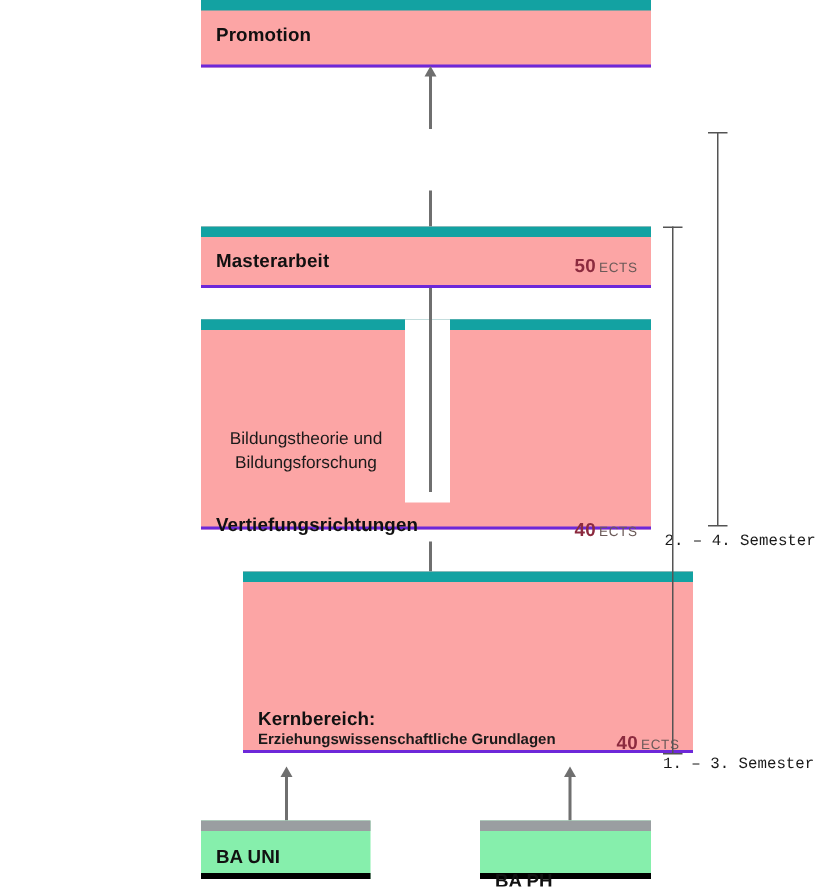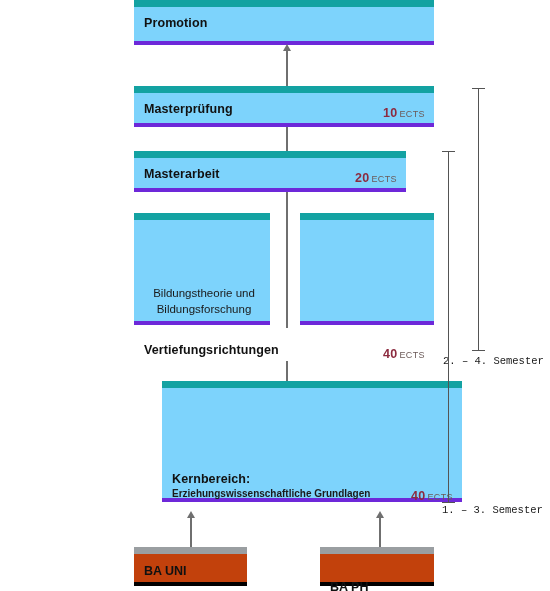--- a/index.html
+++ b/index.html
@@ -19,23 +19,23 @@
     position: absolute;
     left: 0; top: 0;
     width: 550px;
     height: 591px;
   }
 
   
   .block {
     position: absolute;
     box-sizing: border-box;
-    background: #7dd3fc;
+    background: #fca5a5;
     border-top: 7px solid #13a2a2;
-    border-bottom: 4px solid #6d28d9;
+    border-bottom: 2px solid #6d28d9;
   }
   .block .title {
     position: absolute;
     left: 10px;
     font-weight: bold;
     font-size: 12.5px;
     color: #111111;
     letter-spacing: .1px;
     white-space: nowrap;
   }
@@ -83,21 +83,21 @@
     color: #1a1a1a;
     text-align: center;
     line-height: 1.35;
     white-space: pre-line;
   }
 
   
   .gblock {
     position: absolute;
     box-sizing: border-box;
-    background: #c2410c;
+    background: #86efac;
     border-top: 7px solid #9a9ea1;
     border-bottom: 4px solid #000000;
   }
   .gblock .title {
     position: absolute;
     left: 10px;
     font-weight: bold;
     font-size: 12.5px;
     color: #111111;
     white-space: nowrap;
@@ -142,39 +142,33 @@
 
 <div id="diagram">
 
   <div class="block" style="left:134px; top:0px; width:300px; height:45px;">
     <div class="title" style="top:9px;">Promotion</div>
   </div>
 
   <div class="vline" style="left:286px; top:50px; width:2px; height:36px;"></div>
   <div class="arrow-up" style="left:283px; top:44px;"></div>
 
-  <div class="block" style="left:134px; top:86px; width:300px; height:41px;">
-    <div class="title" style="top:9px;">Masterprüfung</div>
-    <div class="ects" style="top:11px;">
-      <span class="num">10</span><span class="unit">ECTS</span>
-    </div>
-  </div>
 
   <div class="vline" style="left:286px; top:127px; height:24px;"></div>
 
-  <div class="block" style="left:134px; top:151px; width:272px; height:41px;">
+  <div class="block" style="left:134px; top:151px; width:300px; height:41px;">
     <div class="title" style="top:9px;">Masterarbeit</div>
     <div class="ects" style="top:11px;">
-      <span class="num">20</span><span class="unit">ECTS</span>
+      <span class="num">50</span><span class="unit">ECTS</span>
     </div>
   </div>
 
   <div class="vline" style="left:286px; top:192px; height:21px;"></div>
 
-  <div class="block" style="left:134px; top:213px; width:300px; height:112px;">
+  <div class="block" style="left:134px; top:213px; width:300px; height:140px;">
 
     <div class="split-gap" style="left:136px; top:-7px; width:30px; height:122px;"></div>
 
     <div class="split-cap" style="left:0px; top:-7px; width:136px;"></div>
     <div class="split-cap" style="left:166px; top:-7px; width:134px;"></div>
 
     <div class="col-label" style="left:8px; top:66px; width:124px;">Bildungstheorie und
 Bildungsforschung</div>
 
     <div class="title" style="top:123px;">Vertiefungsrichtungen</div>

